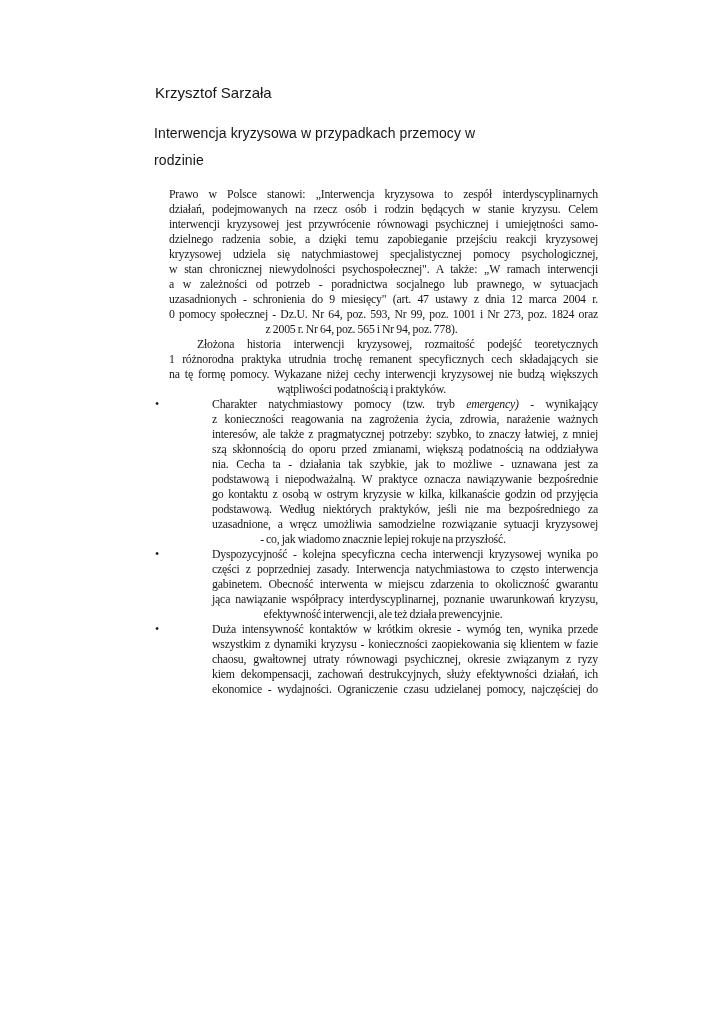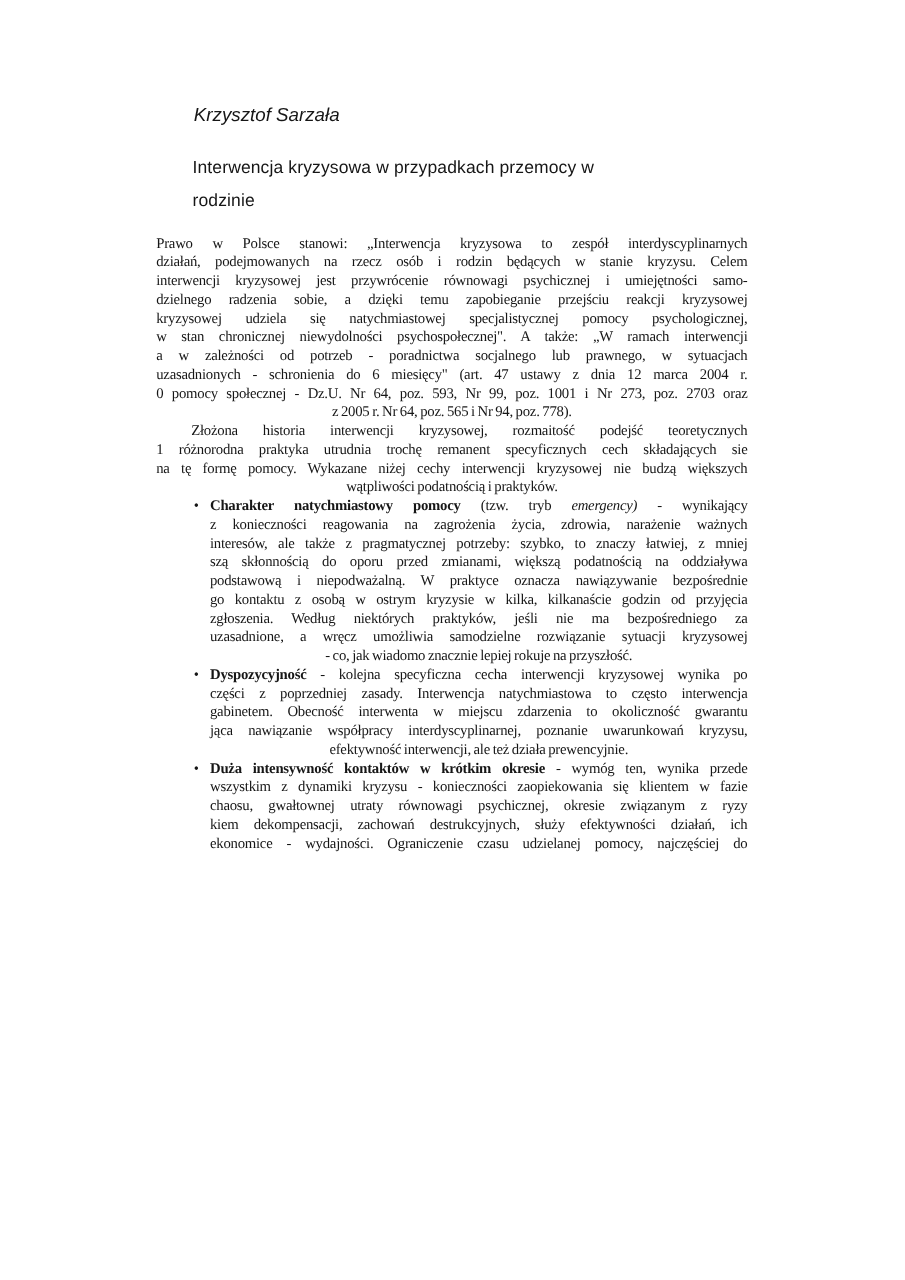--- a/index.html
+++ b/index.html
@@ -10,21 +10,20 @@
     background: #ffffff;
     overflow: hidden;
     font-family: "Liberation Serif", serif;
     color: #161616;
   }
   .author {
     position: absolute;
     left: 155px;
     top: 84px;
     font-family: "Liberation Sans", sans-serif;
-    font-style: italic;
     font-size: 15px;
     line-height: 18px;
   }
   .title {
     position: absolute;
     left: 154px;
     top: 120px;
     width: 490px;
     font-family: "Liberation Sans", sans-serif;
     font-weight: normal;
@@ -41,70 +40,72 @@
     font-size: 11.8px;
     line-height: 15px;
     letter-spacing: -0.2px;
     word-spacing: -0.6px;
   }
   .para { margin: 0; }
   .line { text-align: center; }
   .line.j {
     text-align: justify;
     text-align-last: justify;
+    margin-left: 44px;
   }
   .line.indent { text-indent: 28px; }
   .para.bullet {
     position: relative;
     padding-left: 43px;
   }
   .para.bullet .bullet-mark {
     position: absolute;
     left: 30px;
     top: 0;
     line-height: 15px;
   }
-  b { font-weight: bold; }
+  b { font-weight: normal; }
   i { font-style: italic; }
 </style>
 </head>
 <body>
 
 <div class="page">
   <div class="author">Krzysztof Sarzała</div>
   <div class="title">Interwencja kryzysowa w przypadkach przemocy w
 rodzinie</div>
   <div class="content">
       <div class="para body">
         <div class="line j">Prawo w Polsce stanowi: „Interwencja kryzysowa to zespół interdyscyplinarnych</div>
         <div class="line j">działań, podejmowanych na rzecz osób i rodzin będących w stanie kryzysu. Celem</div>
         <div class="line j">interwencji kryzysowej jest przywrócenie równowagi psychicznej i umiejętności samo-</div>
         <div class="line j">dzielnego radzenia sobie, a dzięki temu zapobieganie przejściu reakcji kryzysowej</div>
         <div class="line j">kryzysowej udziela się natychmiastowej specjalistycznej pomocy psychologicznej,</div>
         <div class="line j">w stan chronicznej niewydolności psychospołecznej". A także: „W ramach interwencji</div>
         <div class="line j">a w zależności od potrzeb - poradnictwa socjalnego lub prawnego, w sytuacjach</div>
-        <div class="line j">uzasadnionych - schronienia do 6 miesięcy" (art. 47 ustawy z dnia 12 marca 2004 r.</div>
-        <div class="line j">0 pomocy społecznej - Dz.U. Nr 64, poz. 593, Nr 99, poz. 1001 i Nr 273, poz. 2703 oraz</div>
+        <div class="line j">uzasadnionych - schronienia do 9 miesięcy" (art. 47 ustawy z dnia 12 marca 2004 r.</div>
+        <div class="line j">0 pomocy społecznej - Dz.U. Nr 64, poz. 593, Nr 99, poz. 1001 i Nr 273, poz. 1824 oraz</div>
         <div class="line">z 2005 r. Nr 64, poz. 565 i Nr 94, poz. 778).</div>
       </div>
       <div class="para body">
         <div class="line j indent">Złożona historia interwencji kryzysowej, rozmaitość podejść teoretycznych</div>
         <div class="line j">1 różnorodna praktyka utrudnia trochę remanent specyficznych cech składających sie</div>
         <div class="line j">na tę formę pomocy. Wykazane niżej cechy interwencji kryzysowej nie budzą większych</div>
         <div class="line">wątpliwości podatnością i praktyków.</div>
       </div>
       <div class="para bullet">
         <span class="bullet-mark">•</span>
         <div class="line j"><b>Charakter natychmiastowy pomocy</b> (tzw. tryb <i>emergency)</i> - wynikający</div>
         <div class="line j">z konieczności reagowania na zagrożenia życia, zdrowia, narażenie ważnych</div>
         <div class="line j">interesów, ale także z pragmatycznej potrzeby: szybko, to znaczy łatwiej, z mniej</div>
         <div class="line j">szą skłonnością do oporu przed zmianami, większą podatnością na oddziaływa</div>
+        <div class="line j">nia. Cecha ta - działania tak szybkie, jak to możliwe - uznawana jest za</div>
         <div class="line j">podstawową i niepodważalną. W praktyce oznacza nawiązywanie bezpośrednie</div>
         <div class="line j">go kontaktu z osobą w ostrym kryzysie w kilka, kilkanaście godzin od przyjęcia</div>
-        <div class="line j">zgłoszenia. Według niektórych praktyków, jeśli nie ma bezpośredniego za</div>
+        <div class="line j">podstawową. Według niektórych praktyków, jeśli nie ma bezpośredniego za</div>
         <div class="line j">uzasadnione, a wręcz umożliwia samodzielne rozwiązanie sytuacji kryzysowej</div>
         <div class="line">- co, jak wiadomo znacznie lepiej rokuje na przyszłość.</div>
       </div>
       <div class="para bullet">
         <span class="bullet-mark">•</span>
         <div class="line j"><b>Dyspozycyjność</b> - kolejna specyficzna cecha interwencji kryzysowej wynika po</div>
         <div class="line j">części z poprzedniej zasady. Interwencja natychmiastowa to często interwencja</div>
         <div class="line j">gabinetem. Obecność interwenta w miejscu zdarzenia to okoliczność gwarantu</div>
         <div class="line j">jąca nawiązanie współpracy interdyscyplinarnej, poznanie uwarunkowań kryzysu,</div>
         <div class="line">efektywność interwencji, ale też działa prewencyjnie.</div>

